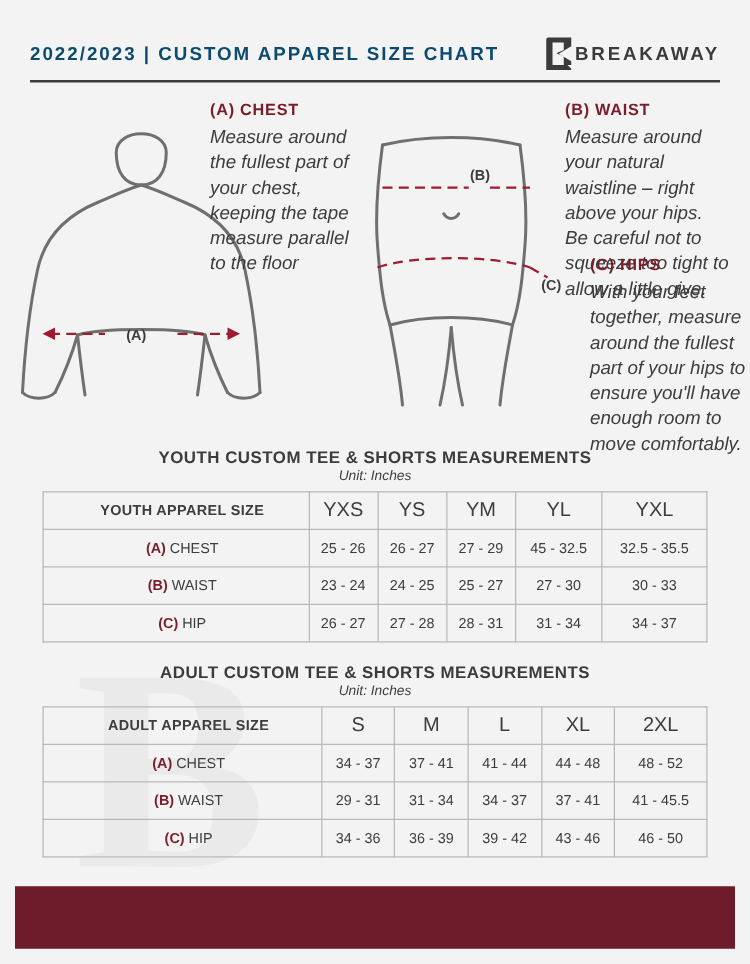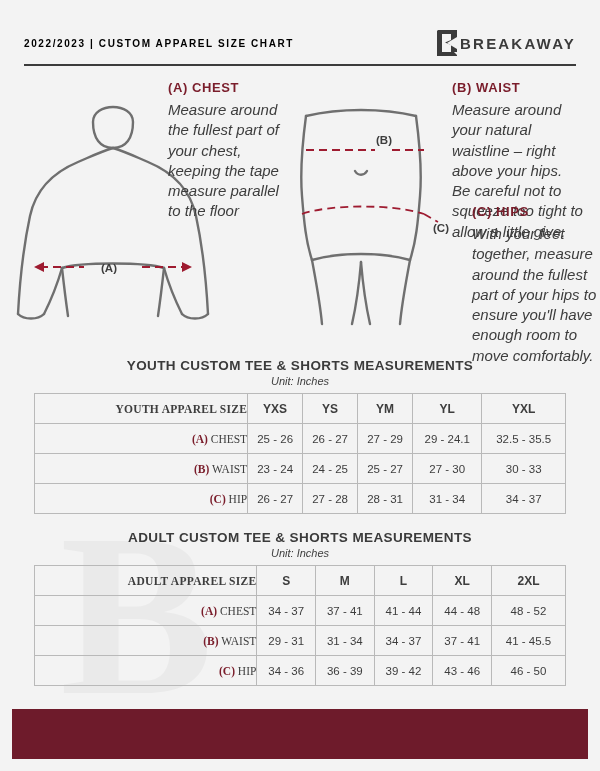--- a/index.html
+++ b/index.html
@@ -32,24 +32,24 @@
   
   .header {
     position: relative;
     z-index: 2;
     display: flex;
     align-items: center;
     justify-content: space-between;
     padding: 28px 24px 12px 24px;
   }
   .header-title {
-    font-size: 10px;
+    font-size: 15px;
     font-weight: bold;
     letter-spacing: 1.6px;
-    color: #000000;
+    color: #0c4a6e;
   }
   .brand {
     display: flex;
     align-items: center;
   }
   .brand-mark {
     width: 26px; height: 30px;
     position: relative;
   }
   .brand-name {
@@ -118,28 +118,27 @@
   }
   th, td {
     border: 1px solid #b9b9b9;
     height: 30px;
     font-size: 11.5px;
     text-align: center;
     color: #3d3d3d;
     font-weight: normal;
   }
   th.row-head, td.row-head {
-    text-align: right;
+    text-align: center;
     padding-left: 10px;
     font-size: 11.5px;
-    font-family: Liberation Serif, serif;
   }
   th {
-    font-weight: bold;
-    font-size: 12px;
+    font-weight: normal;
+    font-size: 16px;
   }
   th.row-head { font-weight: bold; letter-spacing: .3px; }
   .tag { color: #7a1d2b; font-weight: bold; }
   
   .footer-bar {
     position: absolute;
     left: 12px; right: 12px; bottom: 12px;
     height: 50px;
     background: #6e1b2b;
     z-index: 2;
@@ -250,21 +249,21 @@
           <th>YL</th>
           <th>YXL</th>
         </tr>
       </thead>
       <tbody>
         <tr>
           <td class="row-head"><span class="tag">(A)</span><span> CHEST</span></td>
           <td>25 - 26</td>
           <td>26 - 27</td>
           <td>27 - 29</td>
-          <td>29 - 24.1</td>
+          <td>45 - 32.5</td>
           <td>32.5 - 35.5</td>
         </tr>
         <tr>
           <td class="row-head"><span class="tag">(B)</span><span> WAIST</span></td>
           <td>23 - 24</td>
           <td>24 - 25</td>
           <td>25 - 27</td>
           <td>27 - 30</td>
           <td>30 - 33</td>
         </tr>

